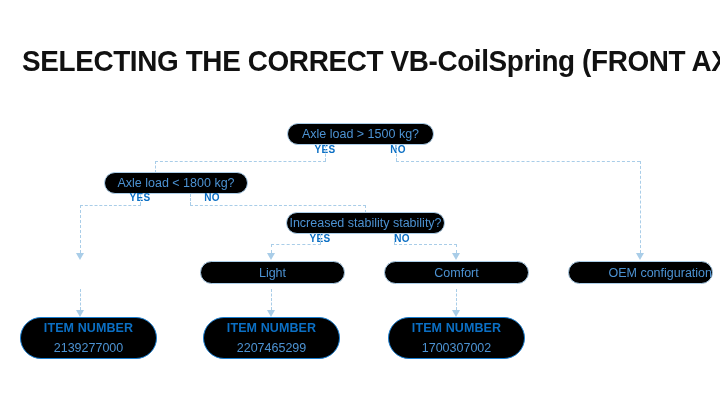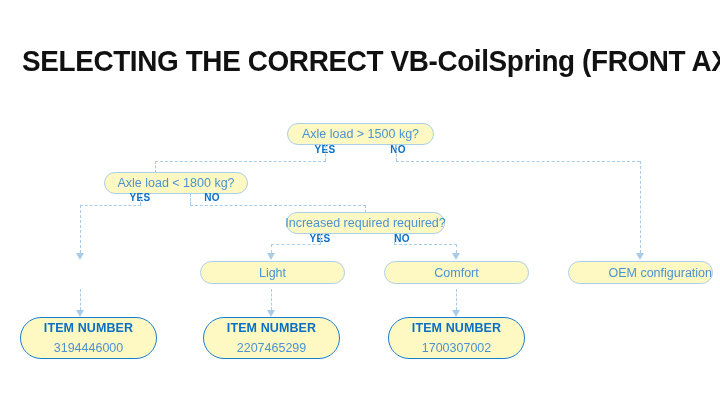--- a/index.html
+++ b/index.html
@@ -40,21 +40,21 @@
   }
 
   
   .node {
     position: absolute;
     box-sizing: border-box;
     display: flex;
     flex-direction: column;
     align-items: center;
     justify-content: center;
-    background: #fef9c3;
+    background: #000000;
     text-align: center;
   }
 
   .node-decision {
     border: 1.4px solid #accee9;
     border-radius: 999px;
     height: 22px;
     color: #4c92d2;
     font-size: 12.5px;
     line-height: 14px;
@@ -155,21 +155,21 @@
   <div class="vline" style="left:140px; top:194px; height:11px;"></div>
   <div class="hline" style="left:80px; top:205px; width:61px;"></div>
   <div class="vline" style="left:80px; top:205px; height:48px;"></div>
   <div class="arrow-down" style="left:76px; top:253px;"></div>
 
   <div class="vline" style="left:190px; top:194px; height:11px;"></div>
   <div class="hline" style="left:190px; top:205px; width:176px;"></div>
   <div class="vline" style="left:365px; top:205px; height:8px;"></div>
 
   <div class="node node-decision" style="left:286px; top:212px; width:159px;">
-    <span>Increased required required?</span>
+    <span>Increased stability stability?</span>
   </div>
 
   <div class="branch-label" style="left:290px; top:232px; width:60px;">YES</div>
   <div class="branch-label" style="left:372px; top:232px; width:60px;">NO</div>
 
   <div class="vline" style="left:320px; top:234px; height:10px;"></div>
   <div class="hline" style="left:271px; top:244px; width:50px;"></div>
   <div class="vline" style="left:271px; top:244px; height:9px;"></div>
   <div class="arrow-down" style="left:267px; top:253px;"></div>
 
@@ -195,21 +195,21 @@
   <div class="arrow-down" style="left:76px; top:310px;"></div>
 
   <div class="vline" style="left:271px; top:289px; height:21px;"></div>
   <div class="arrow-down" style="left:267px; top:310px;"></div>
 
   <div class="vline" style="left:456px; top:289px; height:21px;"></div>
   <div class="arrow-down" style="left:452px; top:310px;"></div>
 
   <div class="node node-item" style="left:20px; top:317px; width:137px;">
     <span class="item-label">ITEM NUMBER</span>
-    <span class="item-value">3194446000</span>
+    <span class="item-value">2139277000</span>
   </div>
 
   <div class="node node-item" style="left:203px; top:317px; width:137px;">
     <span class="item-label">ITEM NUMBER</span>
     <span class="item-value">2207465299</span>
   </div>
 
   <div class="node node-item" style="left:388px; top:317px; width:137px;">
     <span class="item-label">ITEM NUMBER</span>
     <span class="item-value">1700307002</span>

